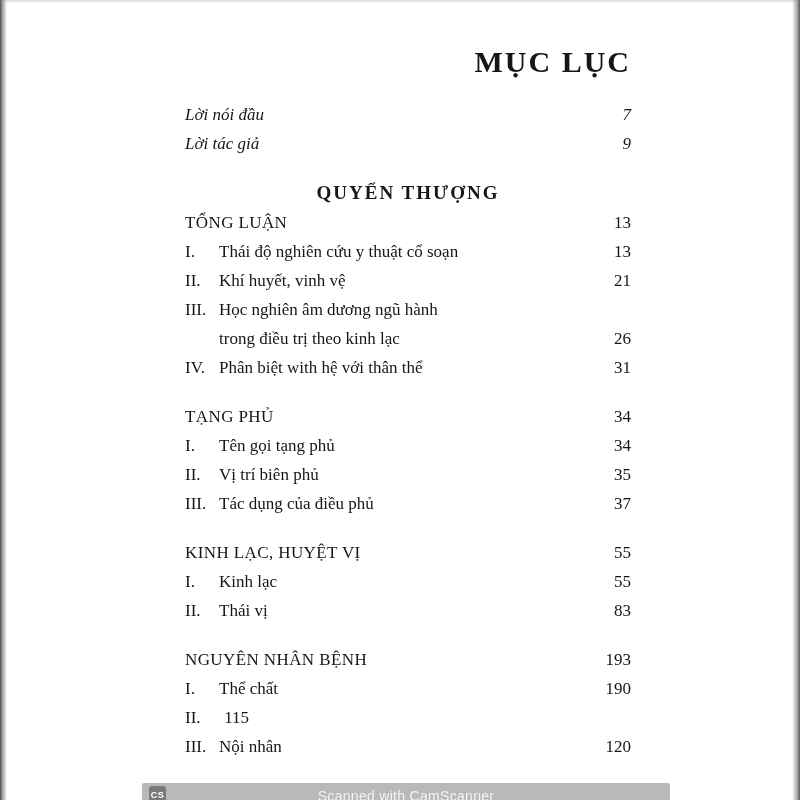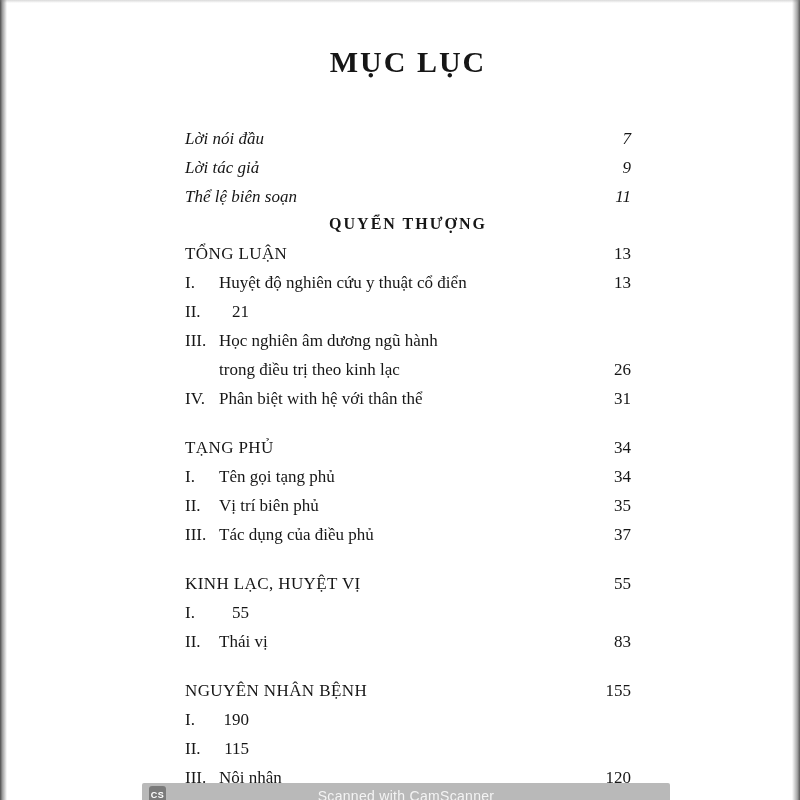--- a/index.html
+++ b/index.html
@@ -25,43 +25,44 @@
     background: linear-gradient(to bottom, rgba(130,130,130,.30), rgba(255,255,255,0));
   }
 
   .content {
     position: absolute;
     left: 185px;
     top: 44px;
     width: 446px;
   }
   .title {
-    text-align: center;
+    text-align: right;
     font-size: 30px;
     font-weight: bold;
     letter-spacing: 2px;
     line-height: 36px;
-    margin-bottom: 44px;
+    margin-bottom: 20px;
   }
   .row {
     display: flex;
     align-items: flex-end;
     line-height: 29px;
     font-size: 17px;
   }
   .row .num { flex: none; width: 34px; }
   .row .lbl { flex: 1; }
   .row .pg  { flex: none; text-align: right; min-width: 30px; }
   .front .row { font-style: italic; }
   .part {
     text-align: center;
-    font-size: 16px;
+    font-size: 19px;
     font-weight: bold;
     letter-spacing: 2px;
     line-height: 26px;
+    margin-top: 22px;
     margin-bottom: 2px;
   }
   .section { margin-bottom: 20px; }
   .section .heading .lbl { letter-spacing: .4px; }
 
   
   .watermark {
     position: absolute;
     left: 142px;
     bottom: -9px;
@@ -110,40 +111,37 @@
 
   <div class="front">
     <div class="row">
       <span class="lbl">Lời nói đầu</span>
       <span class="pg">7</span>
     </div>
     <div class="row">
       <span class="lbl">Lời tác giả</span>
       <span class="pg">9</span>
     </div>
-    <div class="row">
-      <span class="lbl">Thể lệ biên soạn</span>
-      <span class="pg">11</span>
-    </div>
   </div>
 
   <h2 class="part">QUYỂN THƯỢNG</h2>
 
   <div class="section">
     <div class="row heading">
       <span class="lbl">TỔNG LUẬN</span>
       <span class="pg">13</span>
     </div>
     <div class="row item">
       <span class="num">I.</span>
-      <span class="lbl">Huyệt độ nghiên cứu y thuật cổ điển</span>
+      <span class="lbl">Thái độ nghiên cứu y thuật cổ soạn</span>
       <span class="pg">13</span>
     </div>
     <div class="row item">
       <span class="num">II.</span>
+      <span class="lbl">Khí huyết, vinh vệ</span>
       <span class="pg">21</span>
     </div>
     <div class="row item">
       <span class="num">III.</span>
       <span class="lbl">Học nghiên âm dương ngũ hành</span>
       <span class="pg"></span>
     </div>
     <div class="row item">
       <span class="num"></span>
       <span class="lbl">trong điều trị theo kinh lạc</span>
@@ -178,36 +176,38 @@
     </div>
   </div>
 
   <div class="section">
     <div class="row heading">
       <span class="lbl">KINH LẠC, HUYỆT VỊ</span>
       <span class="pg">55</span>
     </div>
     <div class="row item">
       <span class="num">I.</span>
+      <span class="lbl">Kinh lạc</span>
       <span class="pg">55</span>
     </div>
     <div class="row item">
       <span class="num">II.</span>
       <span class="lbl">Thái vị</span>
       <span class="pg">83</span>
     </div>
   </div>
 
   <div class="section">
     <div class="row heading">
       <span class="lbl">NGUYÊN NHÂN BỆNH</span>
-      <span class="pg">155</span>
-    </div>
-    <div class="row item">
-      <span class="num">I.</span>
+      <span class="pg">193</span>
+    </div>
+    <div class="row item">
+      <span class="num">I.</span>
+      <span class="lbl">Thể chất</span>
       <span class="pg">190</span>
     </div>
     <div class="row item">
       <span class="num">II.</span>
       <span class="pg">115</span>
     </div>
     <div class="row item">
       <span class="num">III.</span>
       <span class="lbl">Nội nhân</span>
       <span class="pg">120</span>

